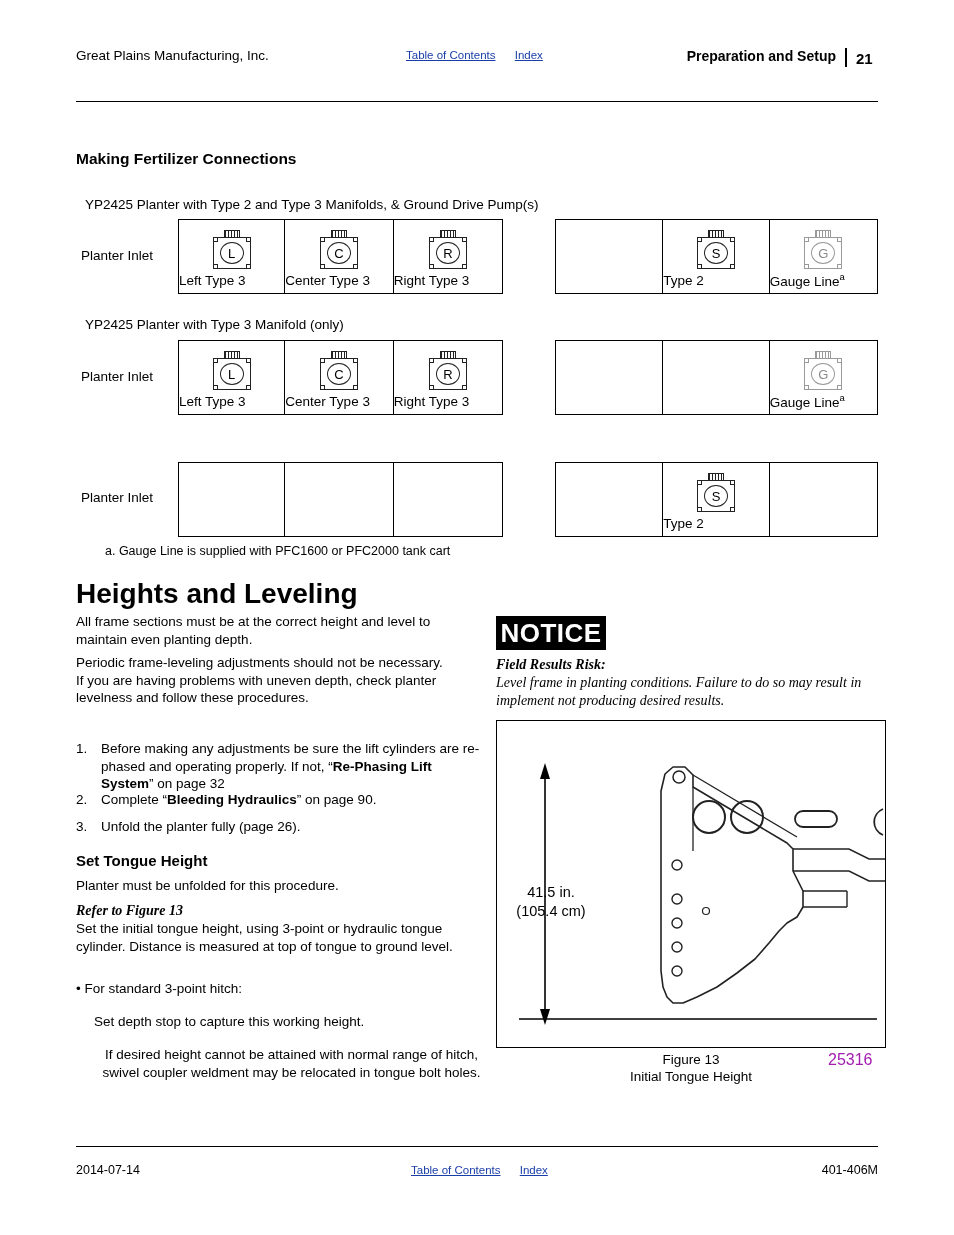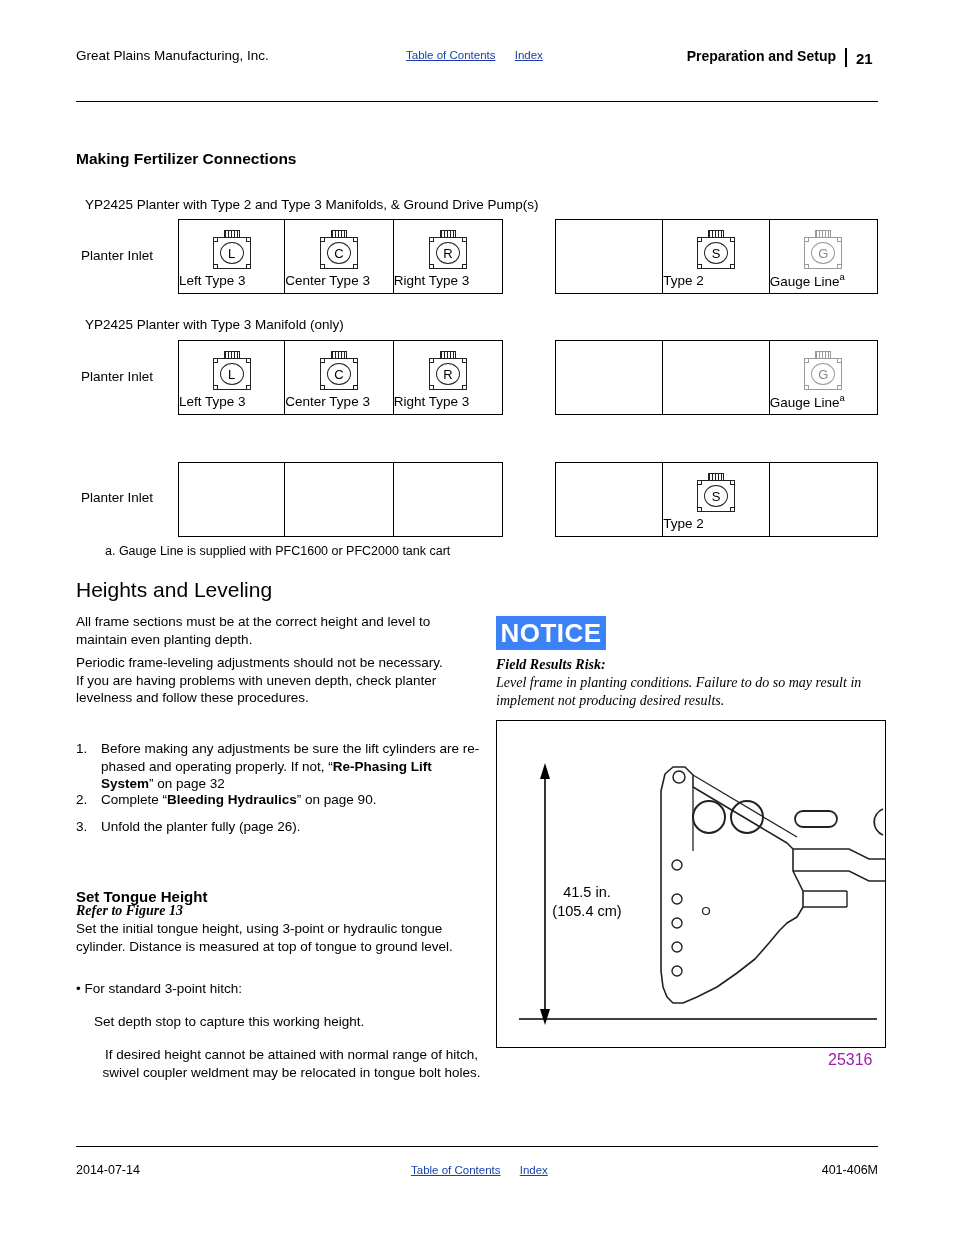--- a/index.html
+++ b/index.html
@@ -83,22 +83,22 @@
   }
 
   
   .h2 {
     position: absolute;
     font-size: 15.5px;
     font-weight: bold;
   }
   .h1 {
     position: absolute;
-    font-size: 21px;
-    font-weight: normal;
+    font-size: 28px;
+    font-weight: bold;
   }
   .h3 {
     position: absolute;
     font-size: 15px;
     font-weight: bold;
   }
   .para {
     position: absolute;
     font-size: 13.5px;
     line-height: 17.5px;
@@ -205,21 +205,21 @@
   }
 
   .footnote {
     position: absolute;
     font-size: 12.5px;
   }
 
   
   .notice-box {
     position: absolute;
-    background: #3b82f6;
+    background: #000000;
     color: #ffffff;
     font-weight: bold;
     font-size: 26px;
     letter-spacing: 0.5px;
     text-align: center;
     line-height: 34px;
   }
   .notice-text {
     position: absolute;
     font-family: "Liberation Serif", serif;
@@ -246,21 +246,20 @@
   .fig-num {
     position: absolute;
     font-size: 16px;
     color: #a21caf;
   }
   .dim-text {
     position: absolute;
     font-size: 14.5px;
     text-align: center;
     line-height: 19px;
-    padding-left: 36px;
   }
 
   
   .li {
     position: absolute;
     font-size: 13.5px;
     line-height: 17.5px;
   }
   .li .num {
     position: absolute;
@@ -513,21 +512,22 @@
   <div class="li" style="left:76px; top:791px; width:410px;">
     <span class="num">2.</span>
     <span class="txt"><span>Complete “</span><b>Bleeding Hydraulics</b><span>” on page 90.</span></span>
   </div>
 
   <div class="li" style="left:76px; top:818px; width:410px;">
     <span class="num">3.</span>
     <span class="txt">Unfold the planter fully (page 26).</span>
   </div>
 
-  <div class="h3" style="left:76px; top:852px;margin-top:36px;">Set Tongue Height</div>
+  <div class="h3" style="left:76px; top:852px;">Set Tongue Height</div>
+  <div class="para" style="left:76px; top:877px; width:400px;">Planter must be unfolded for this procedure.</div>
   <div style="position:absolute; left:76px; top:903px; font-family:'Liberation Serif', serif; font-size:14px; font-style:italic; font-weight:bold;">Refer to Figure 13</div>
   <div class="para" style="left:76px; top:920px; width:400px;">Set the initial tongue height, using 3-point or hydraulic tongue cylinder. Distance is measured at top of tongue to ground level.</div>
   <div class="para" style="left:76px; top:980px; width:400px;">•  For standard 3-point hitch:</div>
   <div class="para" style="left:94px; top:1013px; width:400px;">Set depth stop to capture this working height.</div>
   <div class="para" style="left:94px; top:1046px; width:395px;text-align:center;">If desired height cannot be attained with normal range of hitch, swivel coupler weldment may be relocated in tongue bolt holes.</div>
 
   <div class="notice-box" style="left:496px; top:616px; width:110px; height:34px;">NOTICE</div>
   <div class="notice-text" style="left:496px; top:656px; width:388px;">
     <b>Field Results Risk:</b><br>
     <span>Level frame in planting conditions. Failure to do so may result in implement not producing desired results.</span>
@@ -572,20 +572,24 @@
       <path d="M350,170 L350,186" fill="none" stroke="#222" stroke-width="1.4"></path>
 
       <path d="M196,54 L300,116" fill="none" stroke="#222" stroke-width="1.3"></path>
     </svg>
   </div>
   <div class="dim-text" style="left:496px; top:883px; width:110px;">
     <span>41.5 in.</span><br>
     <span>(105.4 cm)</span>
   </div>
   <div class="fig-num" style="left:828px; top:1051px;">25316</div>
+  <div class="fig-cap" style="left:496px; top:1051px; width:390px;">
+    <span>Figure 13</span><br>
+    <span>Initial Tongue Height</span>
+  </div>
 
   <div class="footer-rule"></div>
   <div class="footer-left">2014-07-14</div>
   <div class="footer-links">
     <a href="#">Table of Contents</a>
     <a href="#">Index</a>
   </div>
   <div class="footer-right">401-406M</div>
 
 </div>

